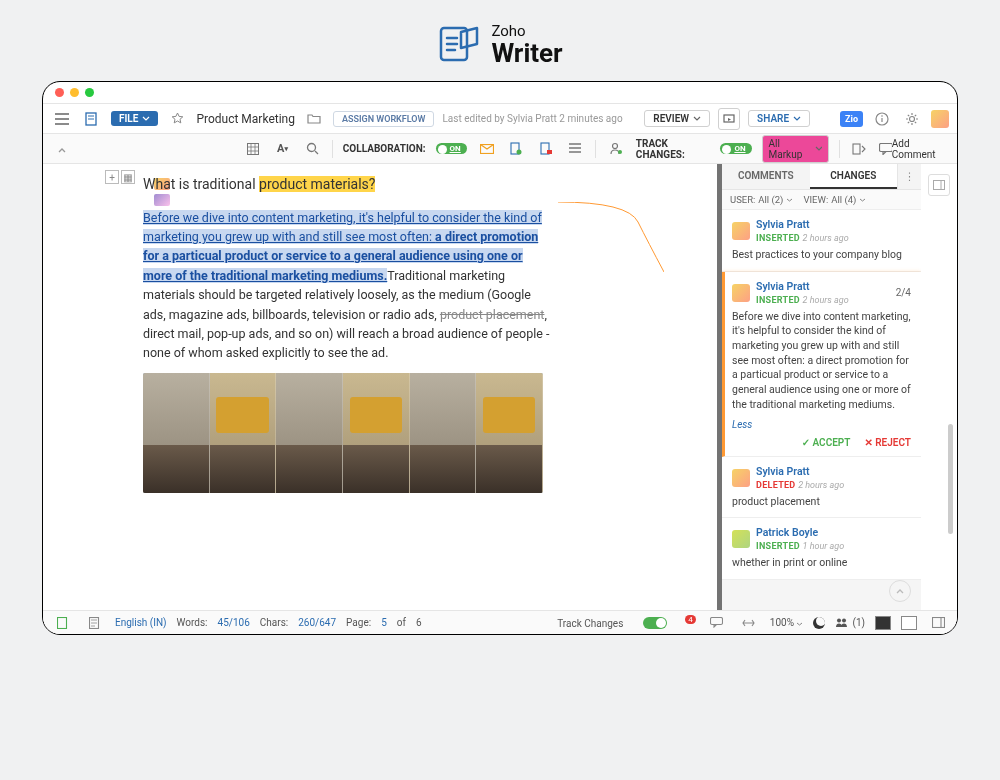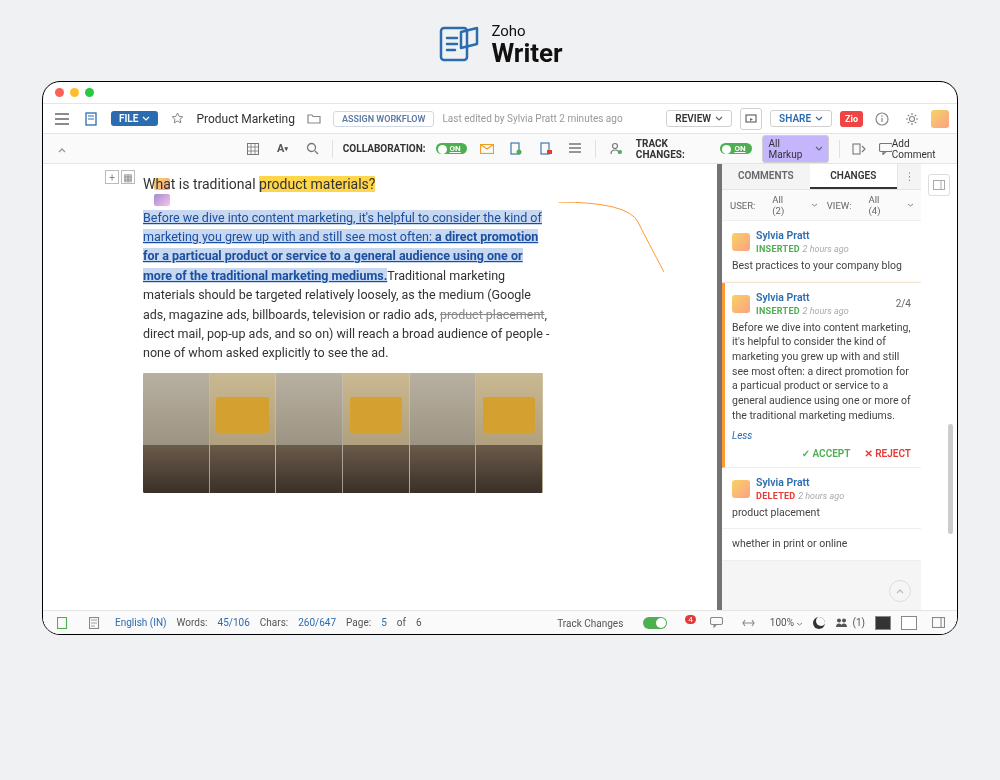--- a/index.html
+++ b/index.html
@@ -67,21 +67,21 @@
     border: 1px solid #cfd8e3; color: #5a7aa5; padding: 2px 8px; border-radius: 3px;
     font-size: 9px; font-weight: 600;
   }
   .meta { font-size: 10px; color: #999; }
   .spacer { flex: 1; }
   .grpbox {
     border: 1px solid #d0d0d0; border-radius: 3px; padding: 2px 8px;
     font-size: 10px; font-weight: 600; display: flex; align-items: center; gap: 4px;
   }
   .share { color: #2b6cb0; }
-  .zio-badge { background: #ef4444; color: #fff; padding: 3px 5px; border-radius: 3px; font-size: 9px; font-weight: 700; }
+  .zio-badge { background: #3b82f6; color: #fff; padding: 3px 5px; border-radius: 3px; font-size: 9px; font-weight: 700; margin-left: 22px; }
   .avatar-sm { width: 18px; height: 18px; border-radius: 3px; background: linear-gradient(135deg,#f6d365,#fda085); }
 
   
   .toolbar {
     height: 30px;
     display: flex;
     align-items: center;
     padding: 0 8px;
     gap: 10px;
     border-bottom: 1px solid #e5e5e5;
@@ -98,21 +98,21 @@
   .pill-on {
     background: #4caf50; color: #fff; border-radius: 10px; padding: 1px 6px 1px 14px;
     font-size: 8px; font-weight: 700; position: relative; text-decoration: underline;
   }
   .pill-on::before {
     content: ''; position: absolute; left: 2px; top: 2px; width: 9px; height: 9px;
     background: #fff; border-radius: 50%;
   }
   .dd {
     border: 1px solid #d0d0d0; border-radius: 3px; padding: 2px 6px; font-size: 10px;
-    display: flex; align-items: center; gap: 4px; background: #c4b5fd;
+    display: flex; align-items: center; gap: 4px; background: #ec4899;
   }
   .vline { width: 1px; height: 18px; background: #e0e0e0; }
 
   
   .main {
     flex: 1; display: flex; overflow: hidden; position: relative;
   }
   .thumbs {
     width: 22px; padding-top: 10px; display: flex; flex-direction: column; align-items: center; gap: 4px;
   }
@@ -161,21 +161,21 @@
     display: flex; border-bottom: 1px solid #e5e5e5; position: relative;
   }
   .tab { flex: 1; padding: 6px 0; text-align: center; font-size: 10px; font-weight: 600; color: #666; cursor: pointer; }
   .tab.active { background: #fff; color: #333; border-bottom: 2px solid #333; }
   .tab:not(.active){ background: #f4f4f4; }
   .tab-menu { width: 24px; display: flex; align-items: center; justify-content: center; color: #888; background: #f4f4f4; border-left: 1px solid #e5e5e5;}
   .filterbar {
     display: flex; gap: 10px; padding: 4px 8px; border-bottom: 1px solid #eee;
     font-size: 9.5px; color: #666; background: #fafafa;
   }
-  .filterbar .fgroup { display: flex; align-items: center; gap: 17px; justify-content: flex-end; }
+  .filterbar .fgroup { display: flex; align-items: center; gap: 3px; justify-content: flex-end; }
   .changes-list { flex: 1; overflow-y: auto; background: #f5f5f5; }
   .card {
     background: #fff; border-bottom: 1px solid #eee; padding: 8px 10px;
   }
   .card.active { border-left: 3px solid #ff9933; padding-left: 7px; box-shadow: 0 0 4px rgba(255,153,51,0.3);}
   .card-head { display: flex; align-items: center; gap: 6px; margin-bottom: 4px; }
   .card-av { width: 18px; height: 18px; border-radius: 3px; background: linear-gradient(135deg,#f6d365,#fda085); flex-shrink: 0; }
   .card-av.pb { background: linear-gradient(135deg,#d4e157,#aed581); }
   .card-name { color: #2b6cb0; font-weight: 600; font-size: 10.5px; }
   .card-action { font-size: 9px; font-weight: 700; letter-spacing: 0.3px; }
@@ -478,20 +478,27 @@
             <div class="card-av"></div>
             <div>
               <div class="card-name">Sylvia Pratt</div>
               <div><span class="card-action del">DELETED</span> <span class="card-time">2 hours ago</span></div>
             </div>
           </div>
           <div class="card-body">product placement</div>
         </div>
 
         <div class="card">
+          <div class="card-head">
+            <div class="card-av pb"></div>
+            <div>
+              <div class="card-name">Patrick Boyle</div>
+              <div><span class="card-action ins">INSERTED</span> <span class="card-time">1 hour ago</span></div>
+            </div>
+          </div>
           <div class="card-body">whether in print or online</div>
         </div>
 
       </div>
     </div>
 
     <div class="right-rail">
       <div class="rail-icon">
         <svg width="12" height="10">
             <rect x="0.5" y="0.5" width="11" height="9" fill="none" stroke="#aaa"></rect>

